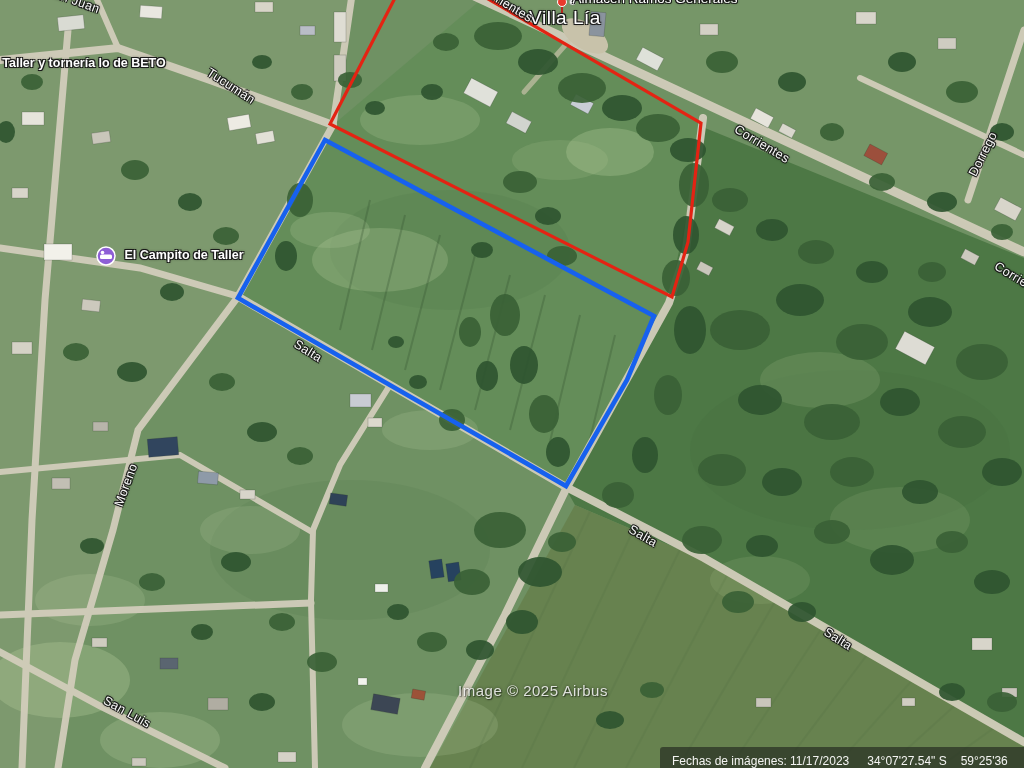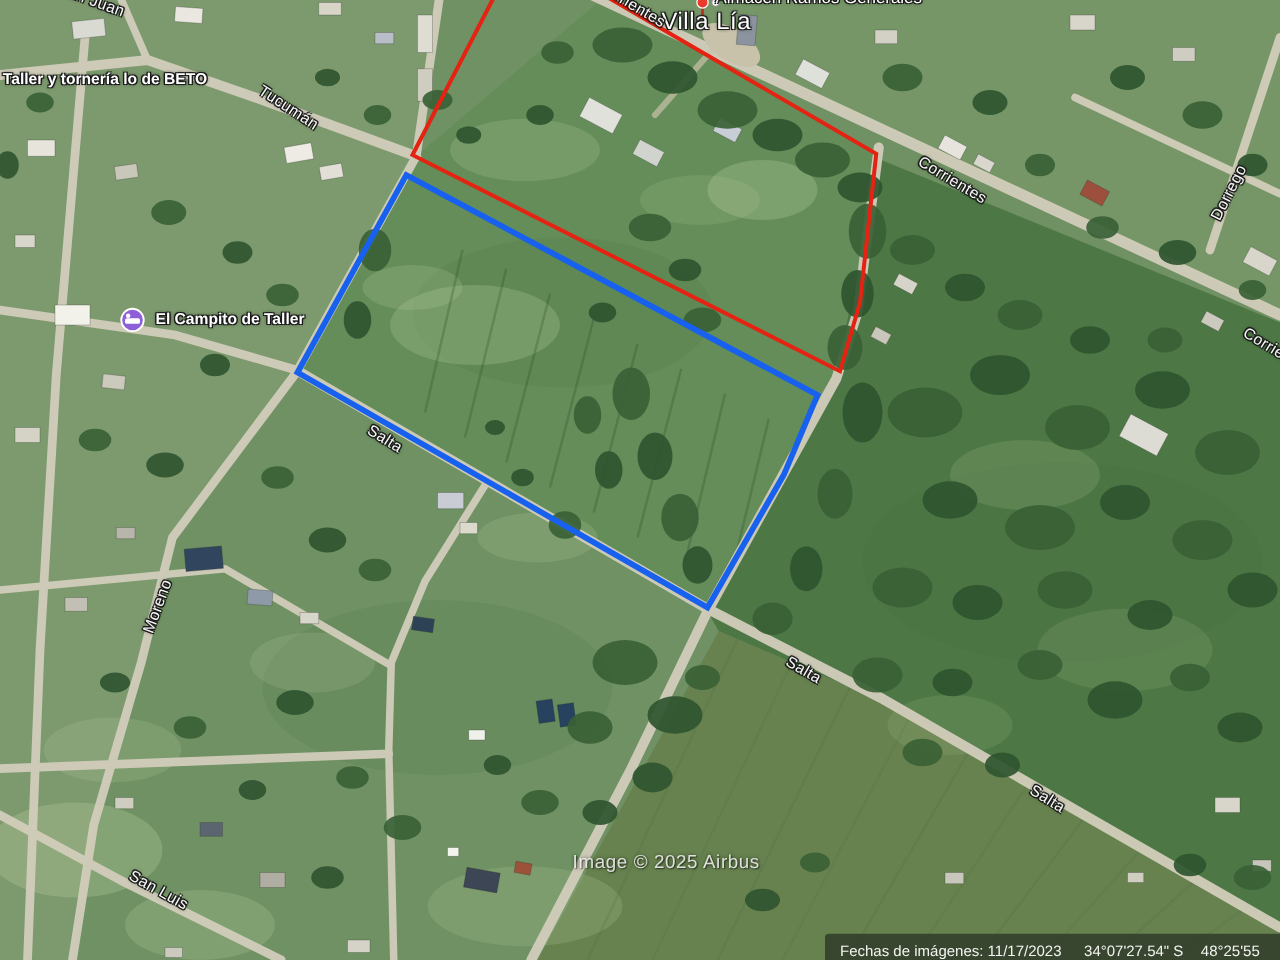--- a/index.html
+++ b/index.html
@@ -307,15 +307,15 @@
   <div class="lbl st" style="left:838px;top:639px;transform:translate(-50%,-50%) rotate(32deg);">Salta</div>
   <div class="lbl st" style="left:126px;top:485px;transform:translate(-50%,-50%) rotate(-70deg);">Moreno</div>
   <div class="lbl st" style="left:127px;top:712px;transform:translate(-50%,-50%) rotate(29deg);">San Luis</div>
 </div>
 
 <div id="attribution">Image © 2025 Airbus</div>
 
 <div id="status-bar">
   <span class="sb-date">Fechas de imágenes: 11/17/2023</span>
   <span class="sb-lat">34°07'27.54" S</span>
-  <span class="sb-lon">48°25'55</span>
+  <span class="sb-lon">59°25'36</span>
 </div>
 </div>
 
 </body></html>

